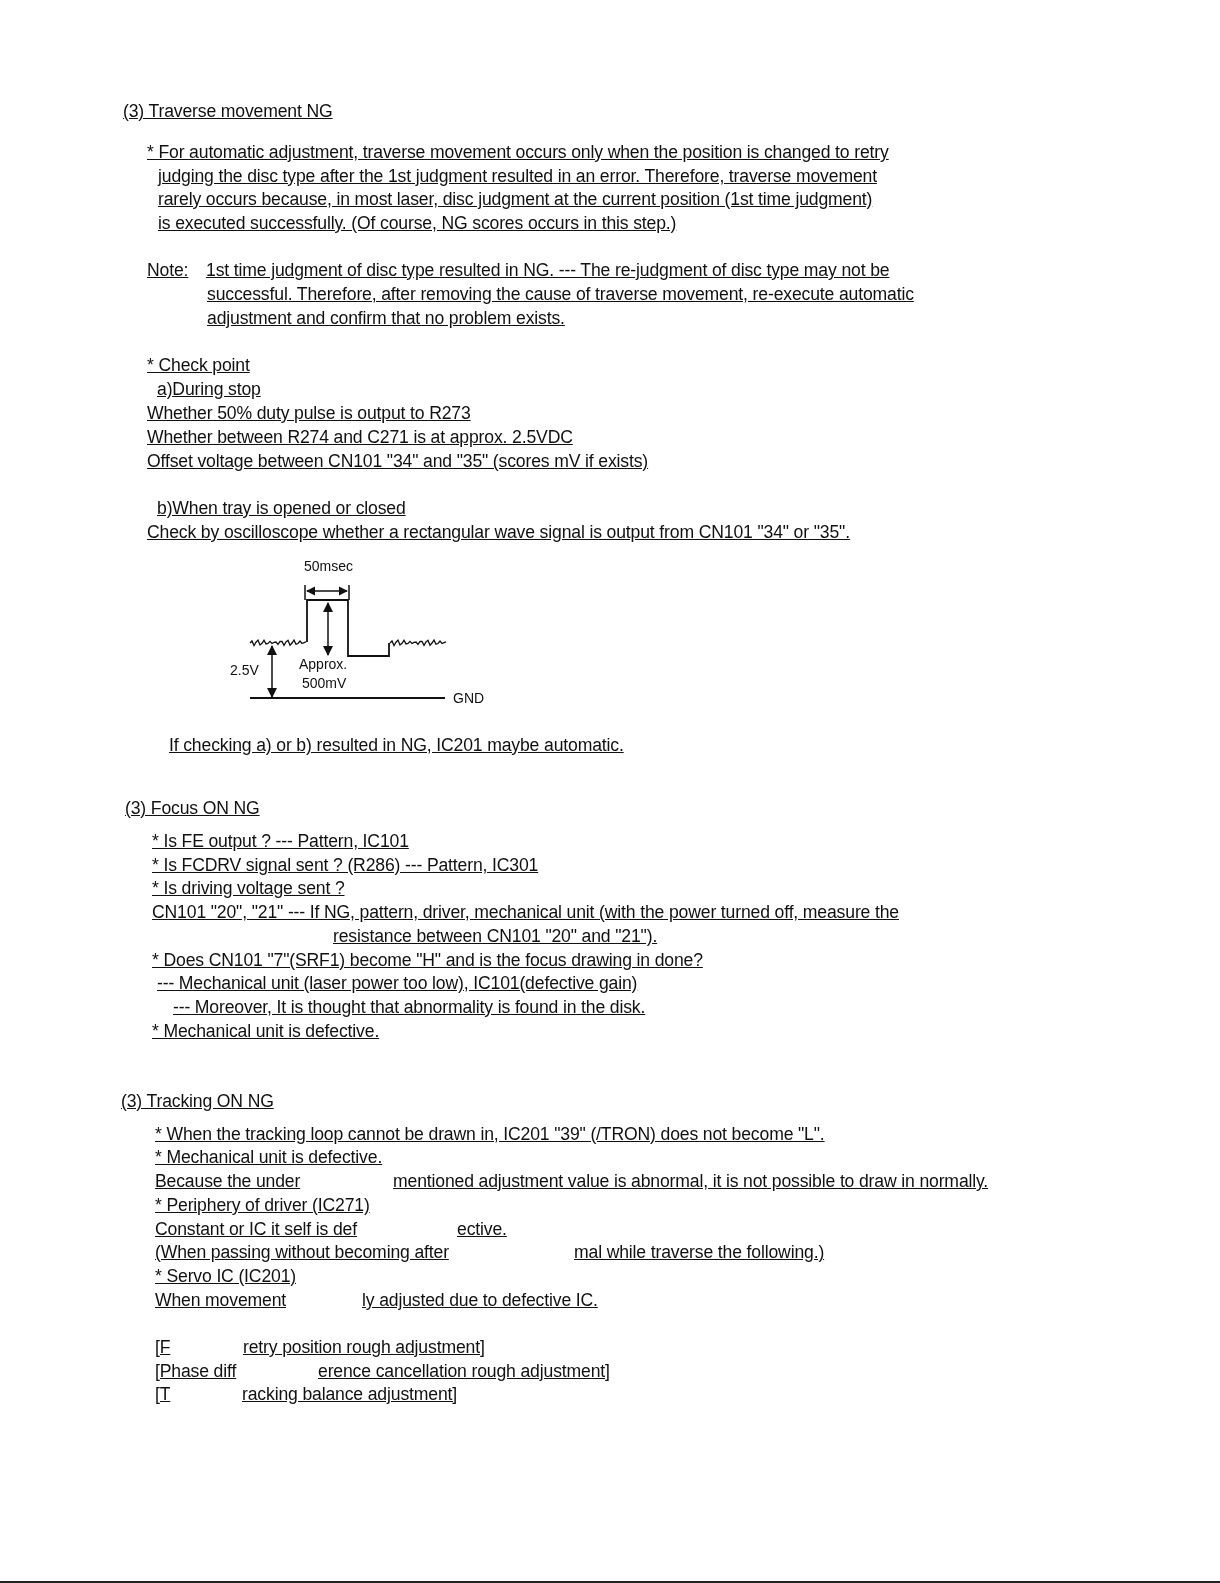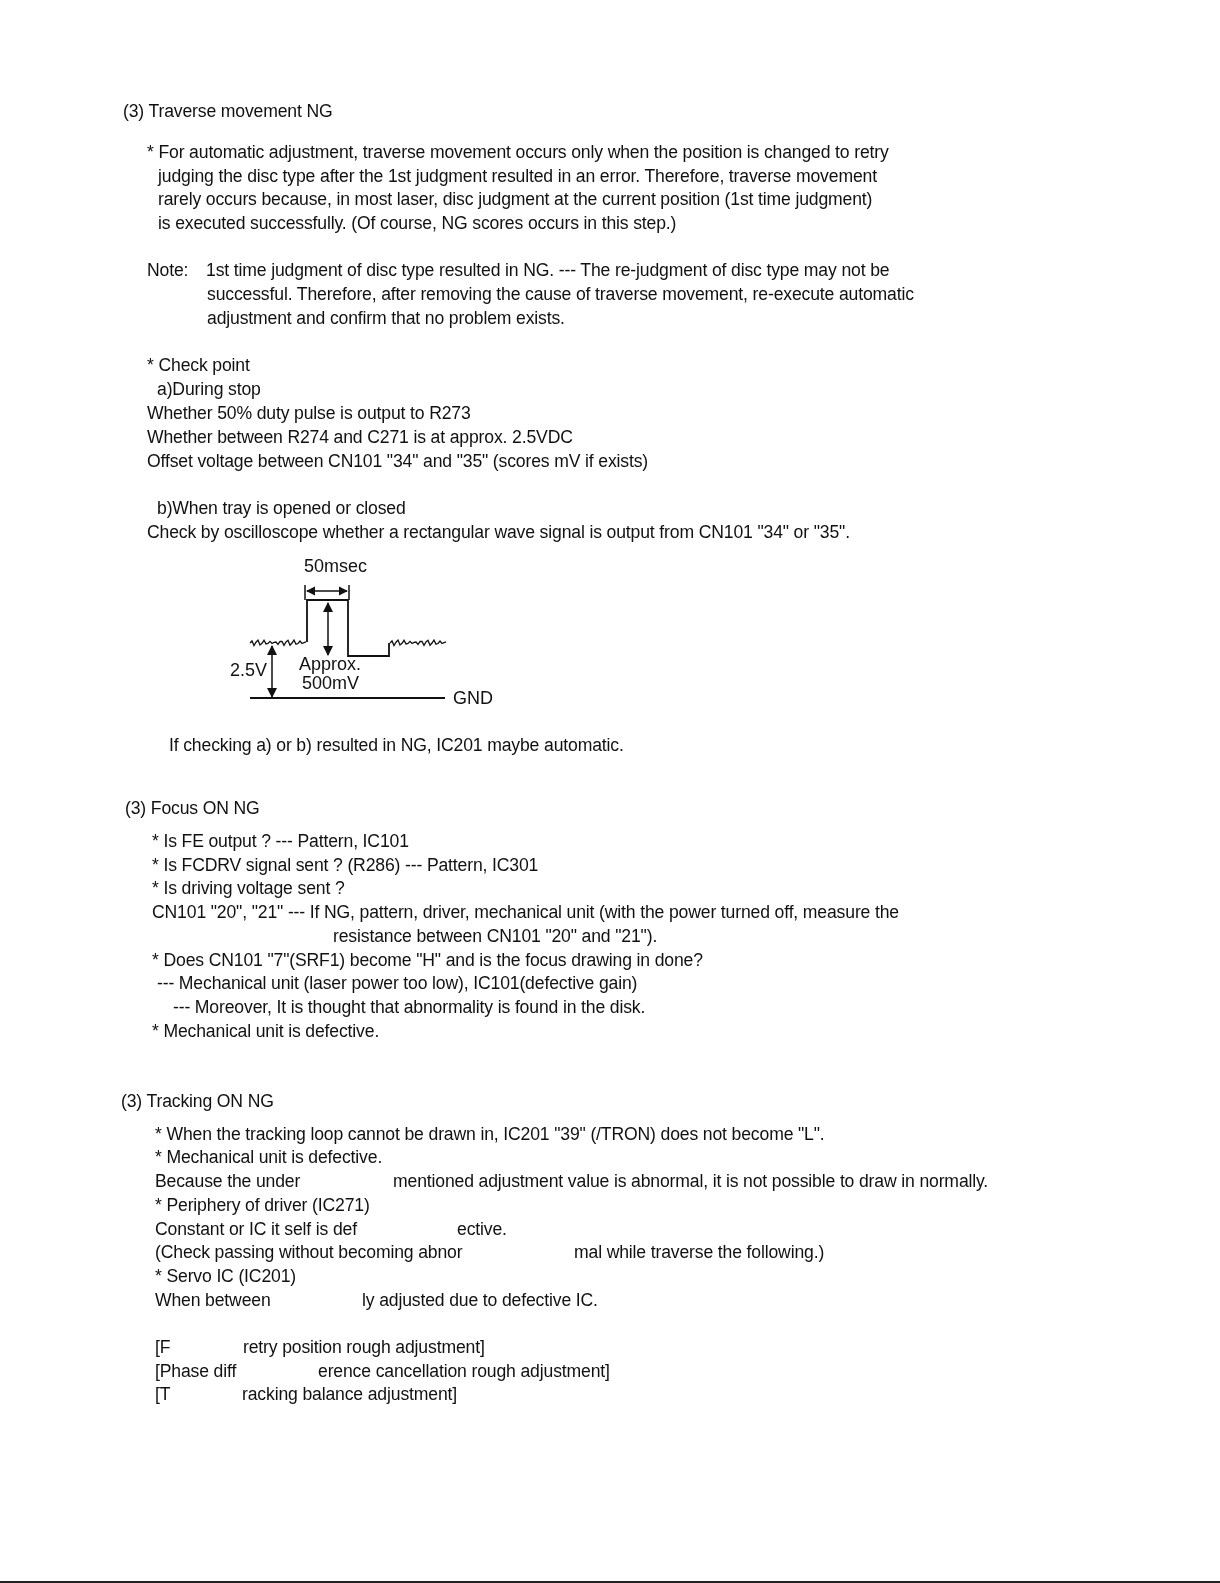--- a/index.html
+++ b/index.html
@@ -1,20 +1,20 @@
 <!DOCTYPE html>
 <html><head>
 <meta charset="utf-8">
 <style>
   html, body { margin: 0; padding: 0; background: #ffffff; }
   body { width: 1220px; height: 1583px; position: relative; overflow: hidden;
          font-family: "Liberation Sans", sans-serif; color: #111; }
   .ln { position: absolute; white-space: pre; font-size: 17.6px; line-height: 22px;
-        letter-spacing: -0.15px; transform-origin: left top; }
-  .sm { position: absolute; white-space: pre; font-size: 18px; line-height: 16px; }
+        letter-spacing: -0.15px; transform-origin: left top; text-decoration: underline; }
+  .sm { position: absolute; white-space: pre; font-size: 14px; line-height: 16px; }
   svg.diag { position: absolute; left: 0; top: 0; }
   .bottom-rule { position: absolute; left: 0; right: 0; bottom: 0; height: 2px; background: #222; }
 </style>
 </head>
 <body>
 
 <div class="ln" style="left:123px;top:100px">(3) Traverse movement NG</div>
 
 <div class="ln" style="left:147px;top:141px">* For automatic adjustment, traverse movement occurs only when the position is changed to retry</div>
 <div class="ln" style="left:158px;top:165px">judging the disc type after the 1st judgment resulted in an error. Therefore, traverse movement</div>
@@ -78,24 +78,24 @@
 <div class="ln" style="left:152px;top:1020px">* Mechanical unit is defective.</div>
 
 <div class="ln" style="left:121px;top:1090px">(3) Tracking ON NG</div>
 <div class="ln" style="left:155px;top:1123px">* When the tracking loop cannot be drawn in, IC201 "39" (/TRON) does not become "L".</div>
 <div class="ln" style="left:155px;top:1146px">* Mechanical unit is defective.</div>
 <div class="ln" style="left:155px;top:1170px">Because the under</div>
 <div class="ln" style="left:393px;top:1170px">mentioned adjustment value is abnormal, it is not possible to draw in normally.</div>
 <div class="ln" style="left:155px;top:1194px">* Periphery of driver (IC271)</div>
 <div class="ln" style="left:155px;top:1218px">Constant or IC it self is def</div>
 <div class="ln" style="left:457px;top:1218px">ective.</div>
-<div class="ln" style="left:155px;top:1241px">(Check passing without becoming abnor</div>
+<div class="ln" style="left:155px;top:1241px">(When passing without becoming after</div>
 <div class="ln" style="left:574px;top:1241px">mal while traverse the following.)</div>
 <div class="ln" style="left:155px;top:1265px">* Servo IC (IC201)</div>
-<div class="ln" style="left:155px;top:1289px">When between</div>
+<div class="ln" style="left:155px;top:1289px">When movement</div>
 <div class="ln" style="left:362px;top:1289px">ly adjusted due to defective IC.</div>
 
 <div class="ln" style="left:155px;top:1336px">[F</div>
 <div class="ln" style="left:243px;top:1336px">retry position rough adjustment]</div>
 <div class="ln" style="left:155px;top:1360px">[Phase diff</div>
 <div class="ln" style="left:318px;top:1360px">erence cancellation rough adjustment]</div>
 <div class="ln" style="left:155px;top:1383px">[T</div>
 <div class="ln" style="left:242px;top:1383px">racking balance adjustment]</div>
 
 <div class="bottom-rule"></div>

